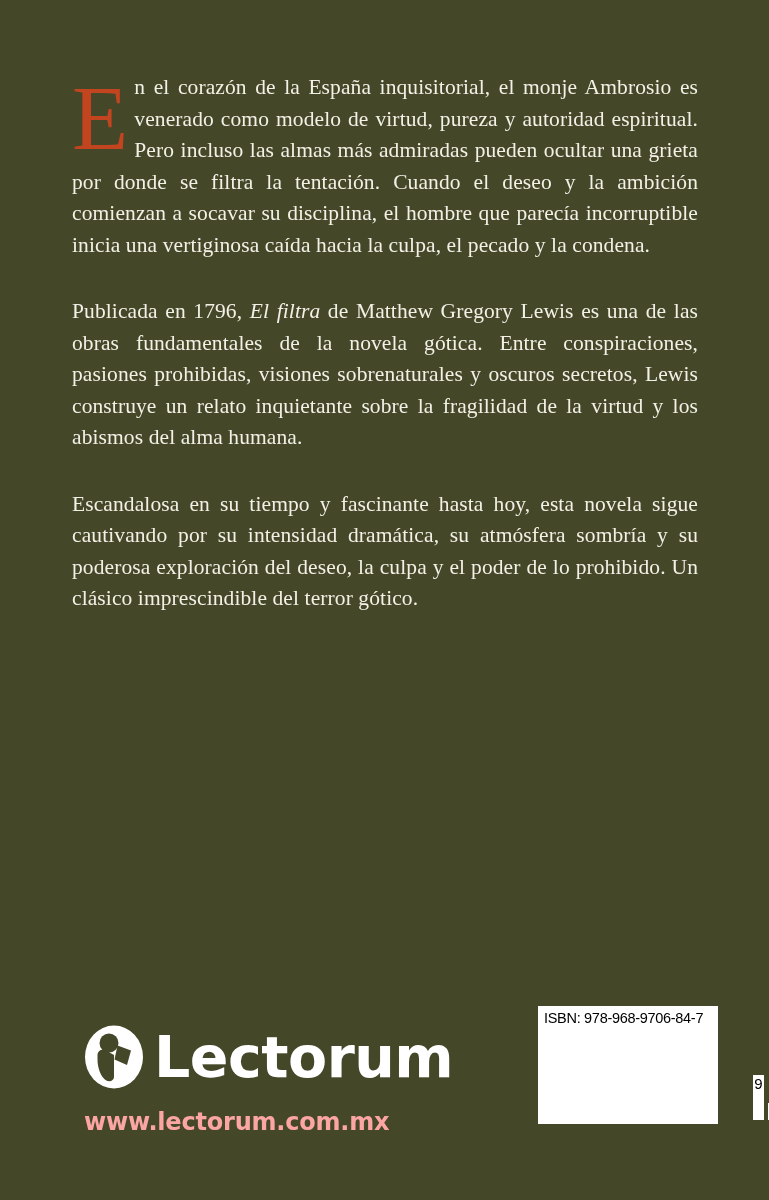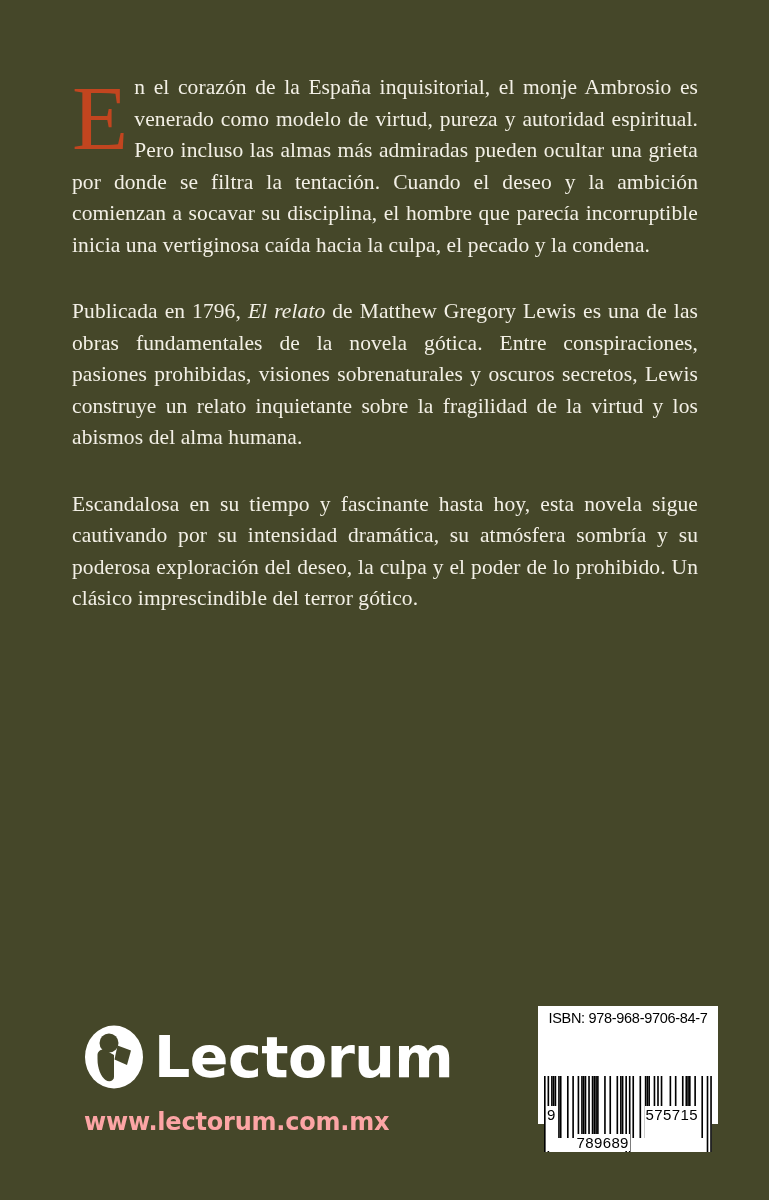--- a/index.html
+++ b/index.html
@@ -97,21 +97,21 @@
   .barcode-box {
     position: absolute;
     left: 538px;
     top: 1006px;
     width: 180px;
     height: 118px;
     background: #FFFFFF;
     box-sizing: border-box;
     padding: 4px 6px 3px 6px;
     display: flex;
-    flex-direction: column;
+    flex-direction: row;
     gap: 48px;
   }
 
   .isbn-label {
     color: #000000;
     font-family: "Liberation Sans", "DejaVu Sans", sans-serif;
     font-size: 14.5px;
     line-height: 17px;
     letter-spacing: -0.3px;
     white-space: nowrap;
@@ -148,21 +148,21 @@
 <body>
 
 <div class="cover">
 
   <div class="blurb">
 
     <p class="para">
       <span class="dropcap">E</span><span>n el corazón de la España inquisitorial, el monje Ambrosio es venerado como modelo de virtud, pureza y autoridad espiritual. Pero incluso las almas más admiradas pueden ocultar una grieta por donde se filtra la tentación. Cuando el deseo y la ambición comienzan a socavar su disciplina, el hombre que parecía incorruptible inicia una vertiginosa caída hacia la culpa, el pecado y la condena.</span>
     </p>
 
-    <p class="para"><span>Publicada en 1796, </span><em class="ital">El relato</em><span> de Matthew Gregory Lewis es una de las obras fundamentales de la novela gótica. Entre conspiraciones, pasiones prohibidas, visiones sobrenaturales y oscuros secretos, Lewis construye un relato inquietante sobre la fragilidad de la virtud y los abismos del alma humana.</span></p>
+    <p class="para"><span>Publicada en 1796, </span><em class="ital">El filtra</em><span> de Matthew Gregory Lewis es una de las obras fundamentales de la novela gótica. Entre conspiraciones, pasiones prohibidas, visiones sobrenaturales y oscuros secretos, Lewis construye un relato inquietante sobre la fragilidad de la virtud y los abismos del alma humana.</span></p>
 
     <p class="para"><span>Escandalosa en su tiempo y fascinante hasta hoy, esta novela sigue cautivando por su intensidad dramática, su atmósfera sombría y su poderosa exploración del deseo, la culpa y el poder de lo prohibido. Un clásico imprescindible del terror gótico.</span></p>
 
   </div>
 
   <div class="publisher">
     <div class="pub-row">
 
       <svg class="logo-mark" viewBox="0 0 60 64">
         <ellipse cx="30" cy="32" rx="29" ry="31.5" fill="#FFFFFF"></ellipse>

